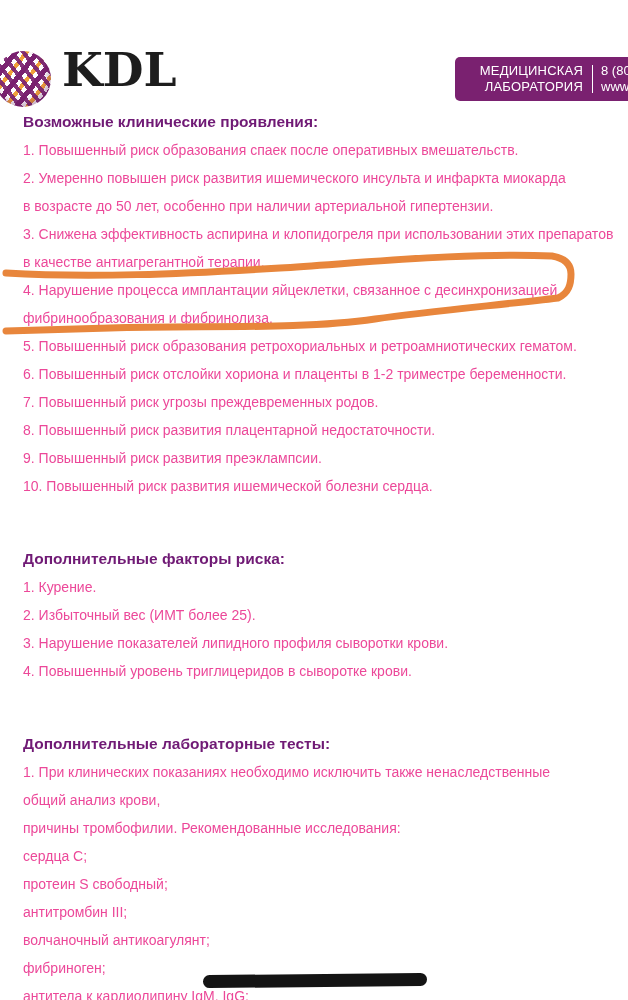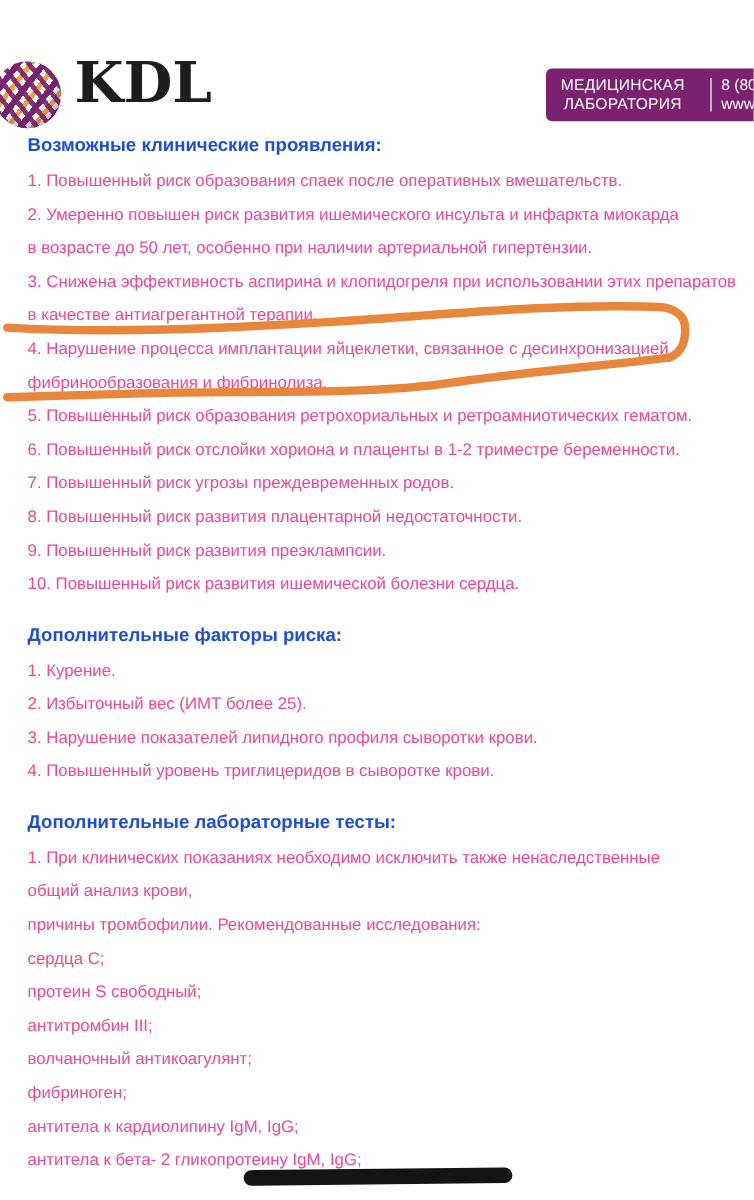--- a/index.html
+++ b/index.html
@@ -27,37 +27,37 @@
     position:absolute;left:62px;top:-8px;
     font-family:"DejaVu Serif", serif;
     font-weight:bold;font-size:47px;line-height:60px;color:#1d1d1d;letter-spacing:0px;
   }
   .badge{
     position:absolute;left:455px;top:57px;width:220px;height:44px;
     background:#7a2170;border-radius:5px;
     display:flex;align-items:center;color:#ffffff;
   }
   .badge-left{
-    width:128px;text-align:center;font-size:13px;line-height:16px;letter-spacing:.2px;
+    width:128px;text-align:right;font-size:13px;line-height:16px;letter-spacing:.2px;
   }
   .badge-divider{
     width:1px;height:28px;background:#ffffff;margin:0 8px 0 9px;
   }
   .badge-right{
     text-align:left;font-size:13px;line-height:16px;
   }
   
   .content{
     position:absolute;left:23px;top:108px;width:594px;
   }
   .section-heading{
-    margin:0;font-size:15.5px;font-weight:bold;color:#1d4ed8;line-height:28px;
+    margin:0;font-size:15.5px;font-weight:bold;color:#701a75;line-height:28px;
     white-space:nowrap;
   }
-  section + section .section-heading{margin-top:16px;}
+  section + section .section-heading{margin-top:45px;}
   .line{
     margin:0;font-size:14px;color:#ec4899;line-height:28px;white-space:nowrap;
   }
   
   .highlight-svg{
     position:absolute;left:0;top:0;width:628px;height:1000px;pointer-events:none;
   }
   .redaction-bar{
     position:absolute;left:203px;top:974px;width:224px;height:13px;border-radius:7px;
     background:#141414;transform:rotate(-.6deg);

